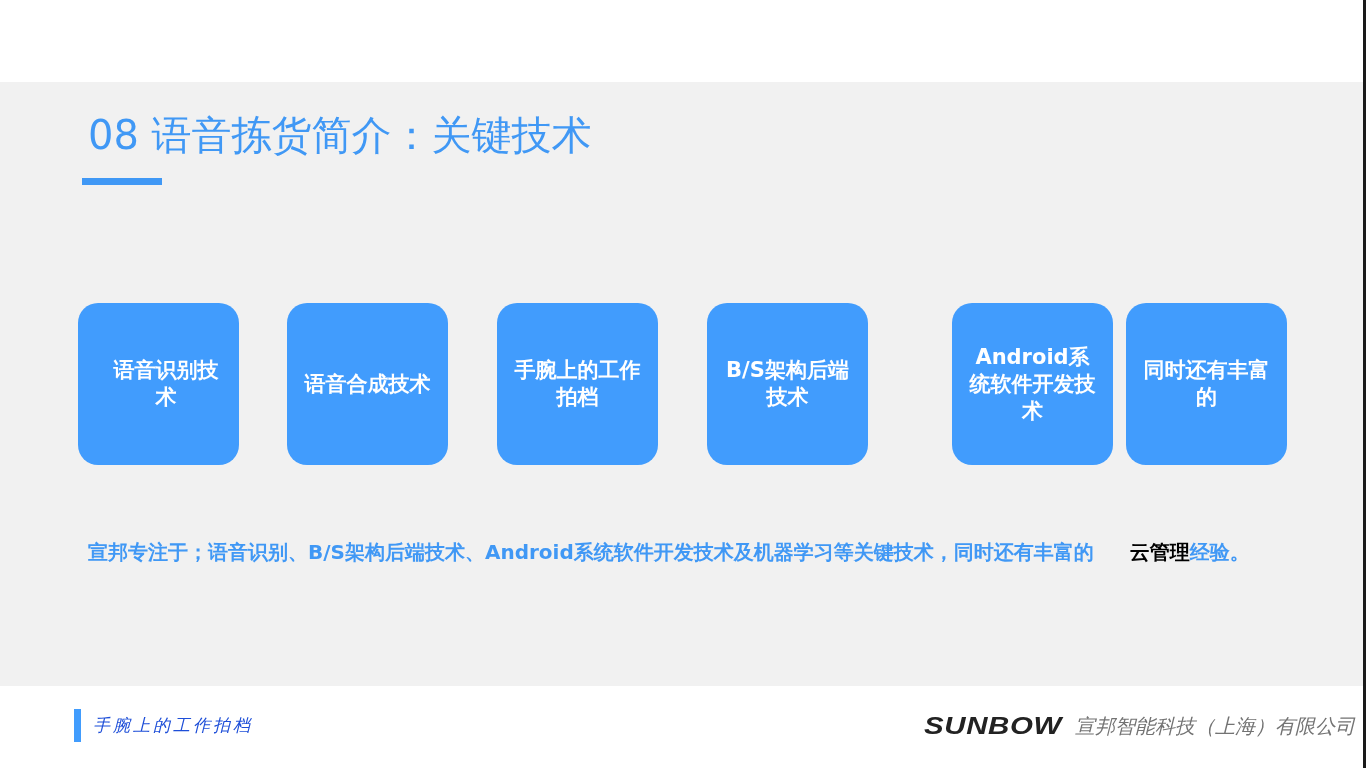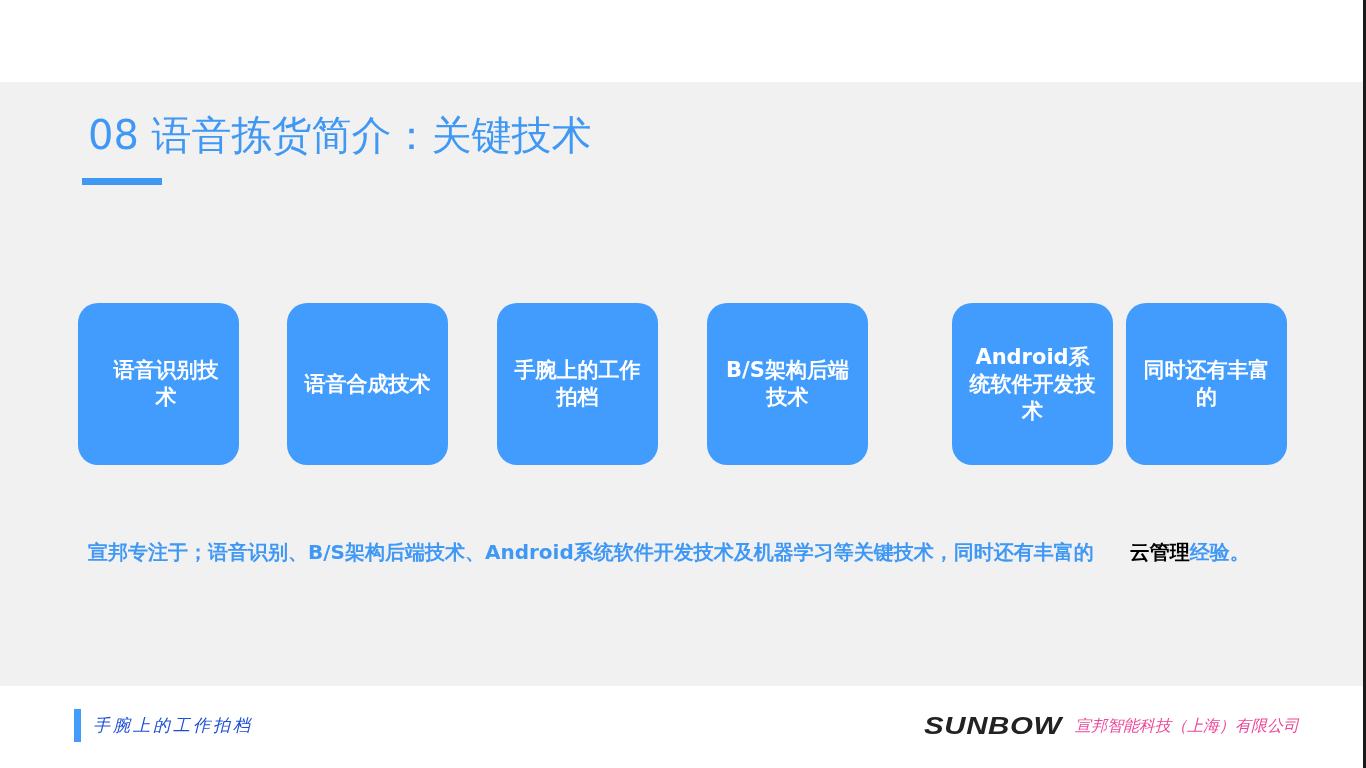--- a/index.html
+++ b/index.html
@@ -119,22 +119,22 @@
       font-family: "Liberation Sans", "DejaVu Sans", sans-serif;
       font-weight: 900;
       font-size: 25px;
       letter-spacing: 0.5px;
       color: #222222;
       transform: scaleX(1.18) scaleY(0.92);
       transform-origin: left center;
       margin-right: 34px;
     }
     .company {
-      font-size: 16px;
-      color: #ec4899;
+      font-size: 20px;
+      color: #737373;
       white-space: nowrap;
     }
   </style>
 </head>
 <body>
 
 <div class="slide">
   <div class="gray-band"></div>
 
   <div class="title">08 语音拣货简介：关键技术</div>

